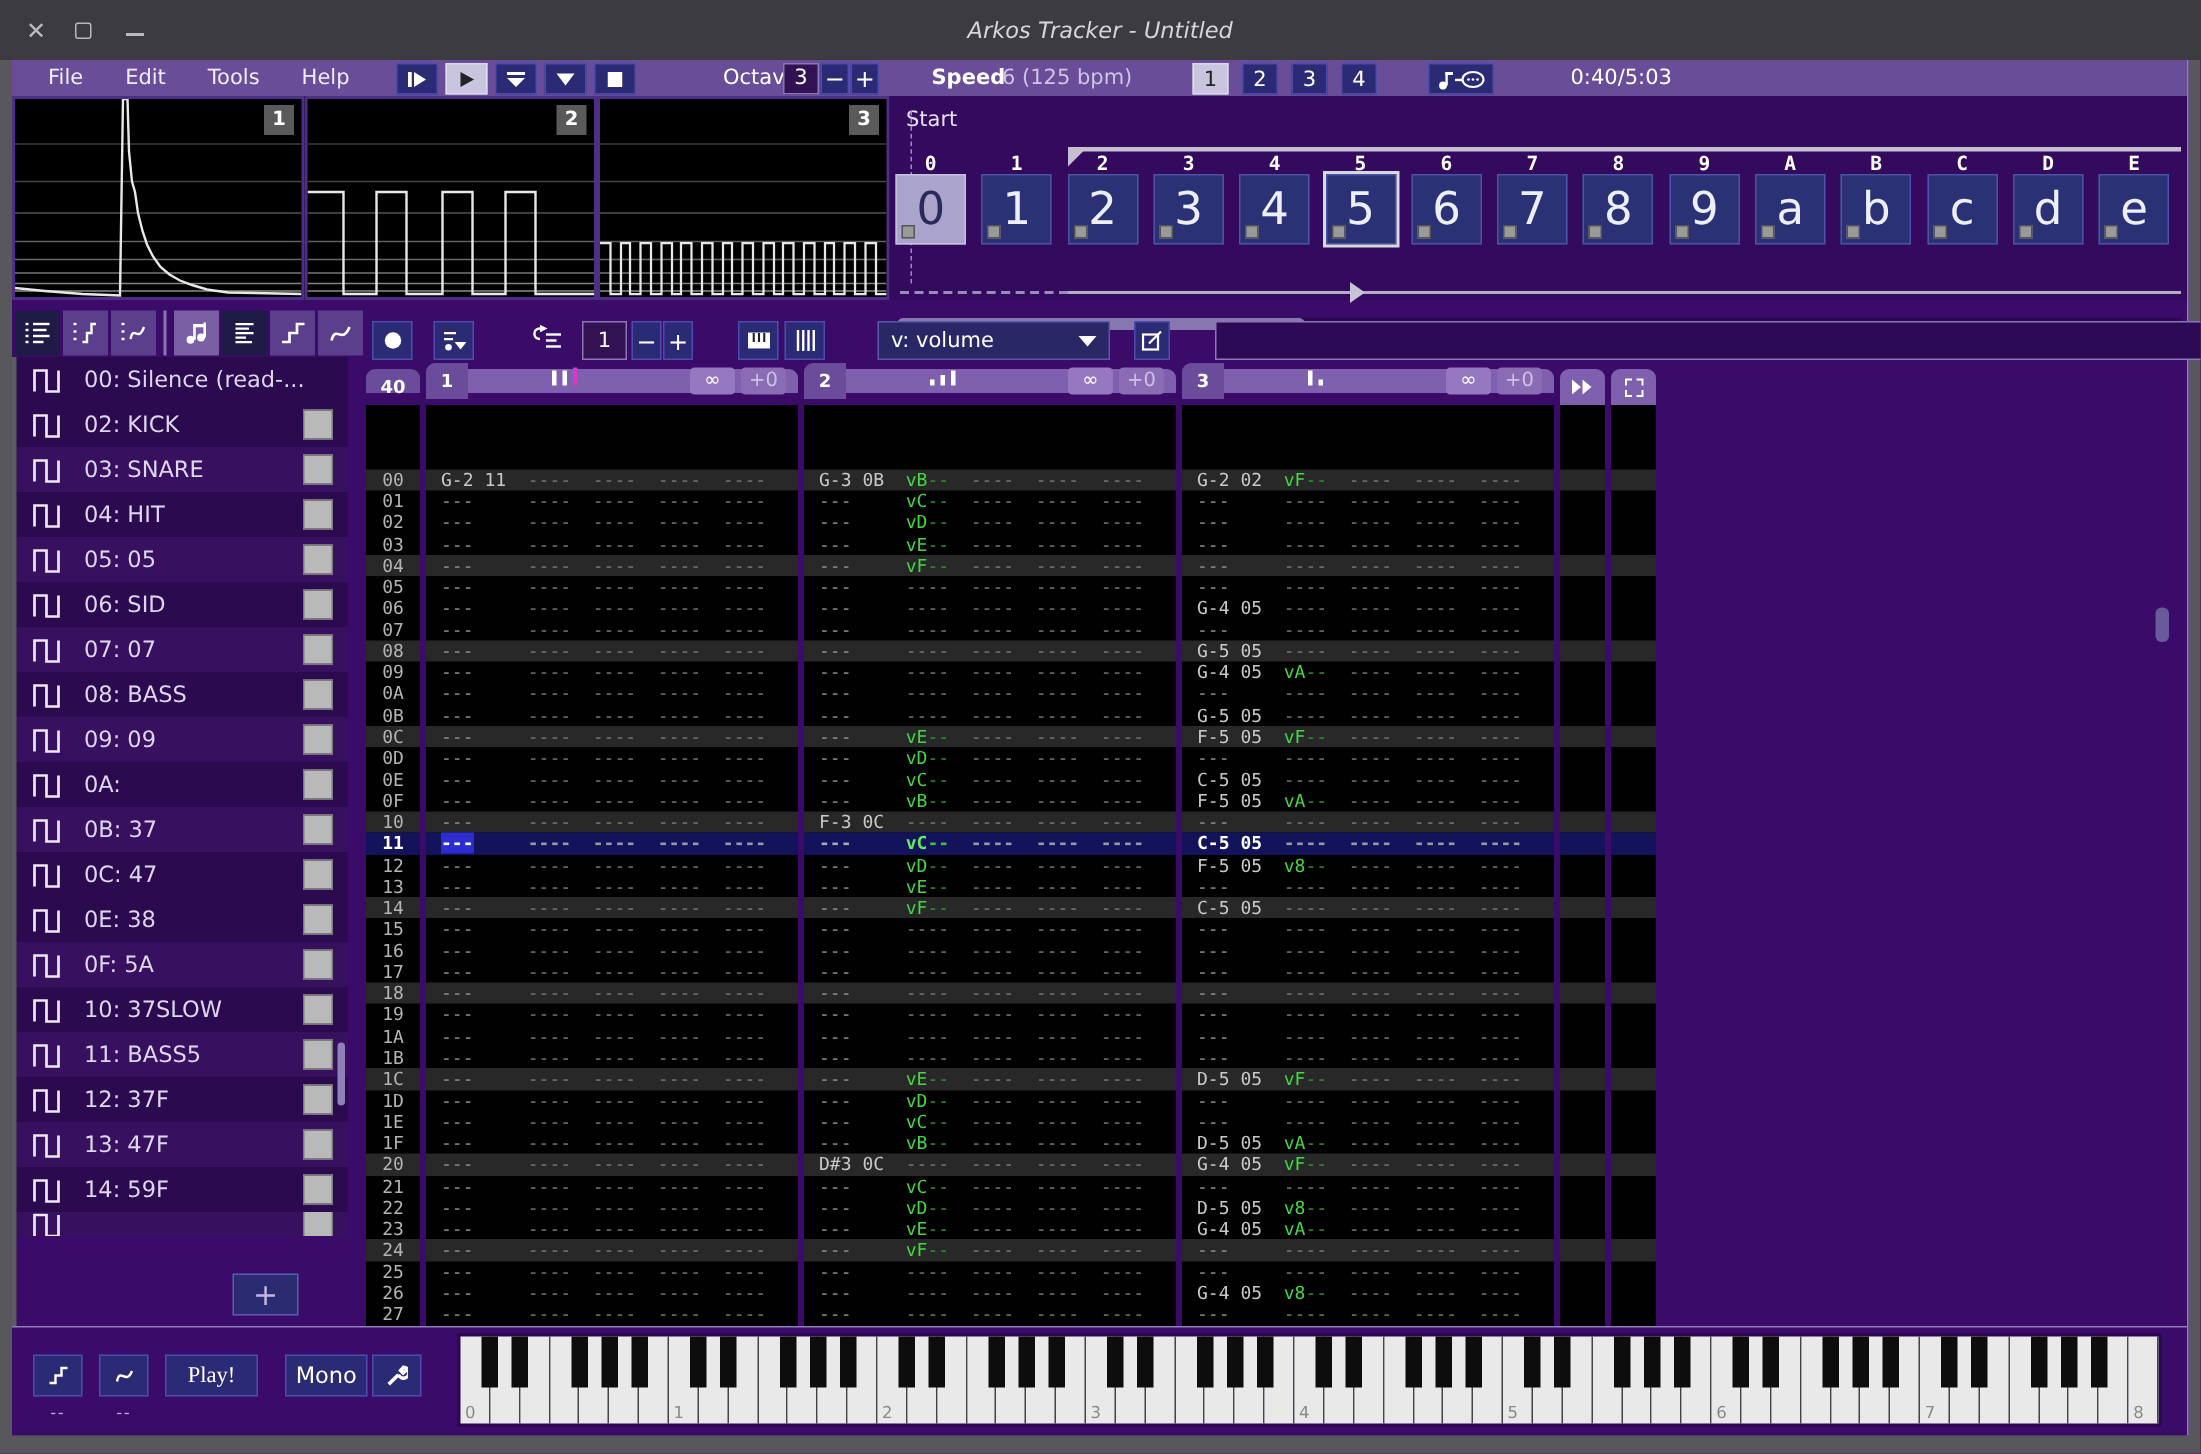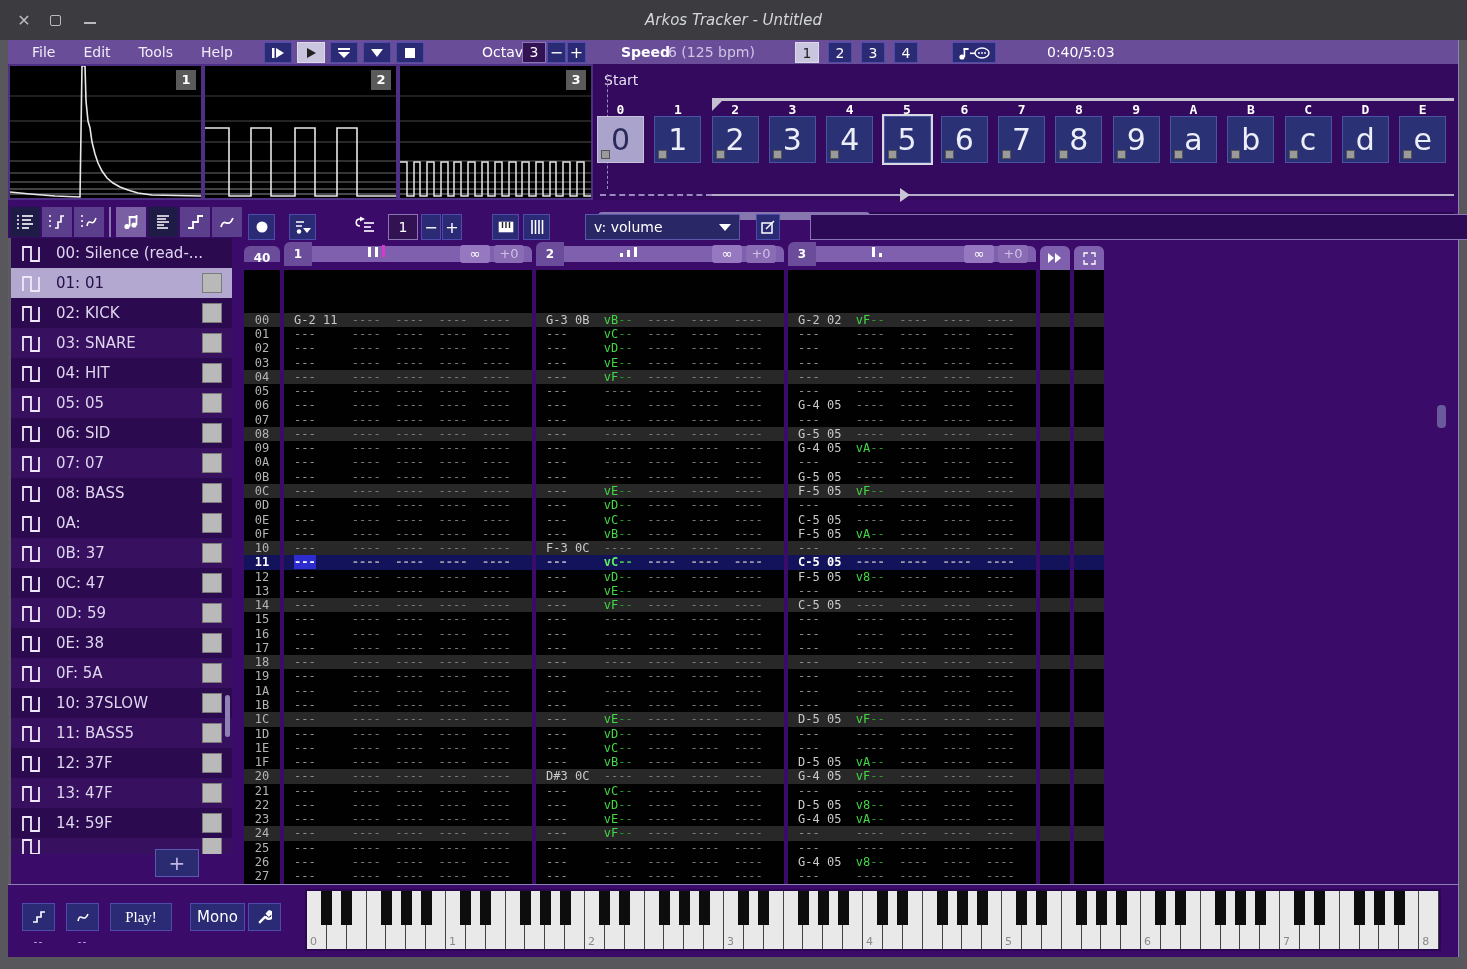--- a/index.html
+++ b/index.html
@@ -369,27 +369,20 @@
     </div>
     <div class="inst-list" id="inst-list">
       <div class="inst-gutter"></div>
 
     <div class="inst-row a">
           <svg class="inst-icon" viewBox="0 0 20 18" fill="none" stroke="#eee8f8" stroke-width="1.8">
             <polyline points="1,17 1,3 9,3 9,17 17,17 17,3"></polyline>
           </svg>
           <span class="inst-label">00: Silence (read-...</span>
         </div>
-        <div class="inst-row b selected">
-          <svg class="inst-icon" viewBox="0 0 20 18" fill="none" stroke="#eee8f8" stroke-width="1.8">
-            <polyline points="1,17 1,3 9,3 9,17 17,17 17,3"></polyline>
-          </svg>
-          <span class="inst-label">01: 01</span>
-          <div class="mute-box"></div>
-        </div>
         <div class="inst-row a">
           <svg class="inst-icon" viewBox="0 0 20 18" fill="none" stroke="#eee8f8" stroke-width="1.8">
             <polyline points="1,17 1,3 9,3 9,17 17,17 17,3"></polyline>
           </svg>
           <span class="inst-label">02: KICK</span>
           <div class="mute-box"></div>
         </div>
         <div class="inst-row b">
           <svg class="inst-icon" viewBox="0 0 20 18" fill="none" stroke="#eee8f8" stroke-width="1.8">
             <polyline points="1,17 1,3 9,3 9,17 17,17 17,3"></polyline>
@@ -425,46 +418,46 @@
           <span class="inst-label">07: 07</span>
           <div class="mute-box"></div>
         </div>
         <div class="inst-row a">
           <svg class="inst-icon" viewBox="0 0 20 18" fill="none" stroke="#eee8f8" stroke-width="1.8">
             <polyline points="1,17 1,3 9,3 9,17 17,17 17,3"></polyline>
           </svg>
           <span class="inst-label">08: BASS</span>
           <div class="mute-box"></div>
         </div>
+        <div class="inst-row b">
+          <svg class="inst-icon" viewBox="0 0 20 18" fill="none" stroke="#eee8f8" stroke-width="1.8">
+            <polyline points="1,17 1,3 9,3 9,17 17,17 17,3"></polyline>
+          </svg>
+          <span class="inst-label">09: 09</span>
+          <div class="mute-box"></div>
+        </div>
         <div class="inst-row a">
           <svg class="inst-icon" viewBox="0 0 20 18" fill="none" stroke="#eee8f8" stroke-width="1.8">
             <polyline points="1,17 1,3 9,3 9,17 17,17 17,3"></polyline>
           </svg>
           <span class="inst-label">0A:</span>
           <div class="mute-box"></div>
         </div>
         <div class="inst-row b">
           <svg class="inst-icon" viewBox="0 0 20 18" fill="none" stroke="#eee8f8" stroke-width="1.8">
             <polyline points="1,17 1,3 9,3 9,17 17,17 17,3"></polyline>
           </svg>
           <span class="inst-label">0B: 37</span>
           <div class="mute-box"></div>
         </div>
         <div class="inst-row a">
           <svg class="inst-icon" viewBox="0 0 20 18" fill="none" stroke="#eee8f8" stroke-width="1.8">
             <polyline points="1,17 1,3 9,3 9,17 17,17 17,3"></polyline>
           </svg>
           <span class="inst-label">0C: 47</span>
-          <div class="mute-box"></div>
-        </div>
-        <div class="inst-row b">
-          <svg class="inst-icon" viewBox="0 0 20 18" fill="none" stroke="#eee8f8" stroke-width="1.8">
-            <polyline points="1,17 1,3 9,3 9,17 17,17 17,3"></polyline>
-          </svg>
-          <span class="inst-label">0D: 59</span>
           <div class="mute-box"></div>
         </div>
         <div class="inst-row a">
           <svg class="inst-icon" viewBox="0 0 20 18" fill="none" stroke="#eee8f8" stroke-width="1.8">
             <polyline points="1,17 1,3 9,3 9,17 17,17 17,3"></polyline>
           </svg>
           <span class="inst-label">0E: 38</span>
           <div class="mute-box"></div>
         </div>
         <div class="inst-row b">

